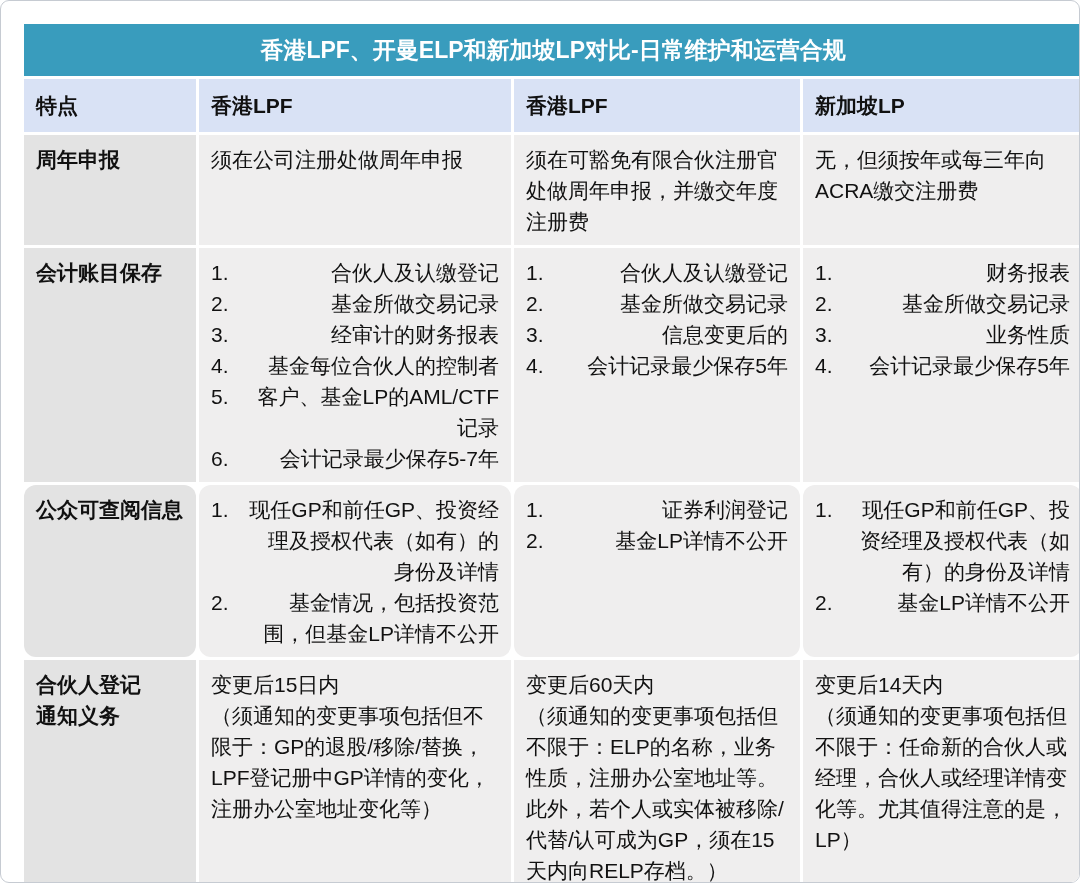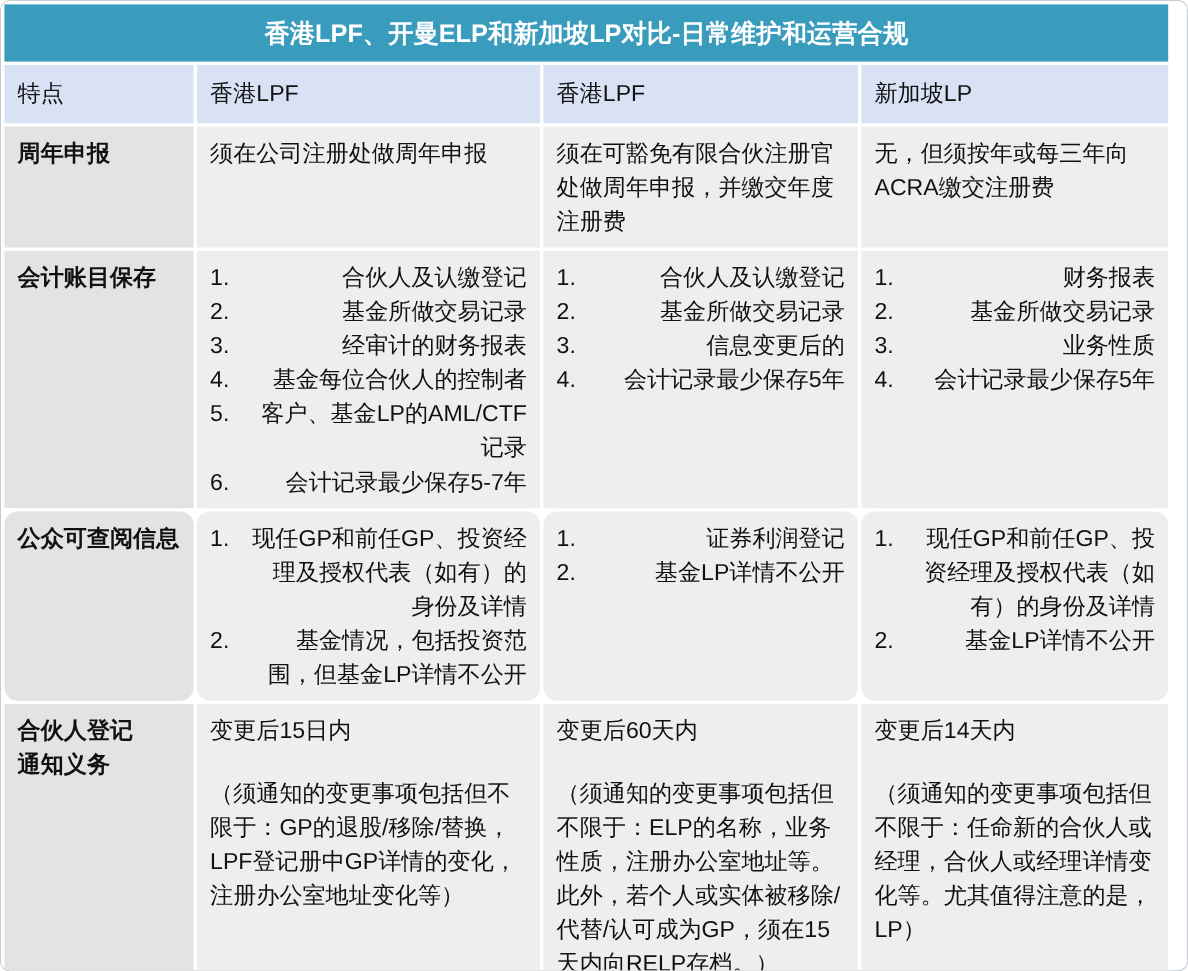--- a/index.html
+++ b/index.html
@@ -10,21 +10,21 @@
   html,body{margin:0;padding:0;background:#fff;}
   body{
     width:1080px;height:883px;
     font-family:"Liberation Sans","DejaVu Sans",sans-serif;
     color:var(--text);
   }
   .frame{
     width:1080px;height:883px;
     border:1px solid var(--frame);
     border-radius:9px;
-    padding:0;
+    padding:20px;
     overflow:hidden;
   }
   table.cmp{
     width:1062px;
     table-layout:fixed;
     border-collapse:separate;
     border-spacing:3px;
     background:#fff;
   }
   td{
@@ -40,21 +40,21 @@
     text-align:center;
     vertical-align:middle;
     font-weight:700;
     font-size:23px;
     height:52px;
     padding:0 10px;
   }
   tr.header-row td{
     background:var(--header-bg);
     vertical-align:middle;
-    font-weight:400;
+    font-weight:700;
     height:53px;
     padding-top:0;padding-bottom:0;margin-top:14px;
   }
   td.label{
     background:var(--label-bg);
     font-weight:700;
     white-space:pre-line;
   }
   td.cell{ background:var(--cell-bg); }
   tr.r1 td{height:105px;}
@@ -66,21 +66,21 @@
   }
   ol.numlist li{
     counter-increment:item;
     position:relative;
     padding-left:37px;
   }
   ol.numlist li::before{
     content:counter(item) ".";
     position:absolute;left:0;top:0;
   }
-  .note{white-space:pre-line;margin-top:26px;}
+  .note{white-space:pre-line;}
 </style>
 </head>
 <body>
 
 <div class="frame">
   <table class="cmp">
     <colgroup>
       <col style="width:172px">
         <col style="width:312px">
         <col style="width:286px">

